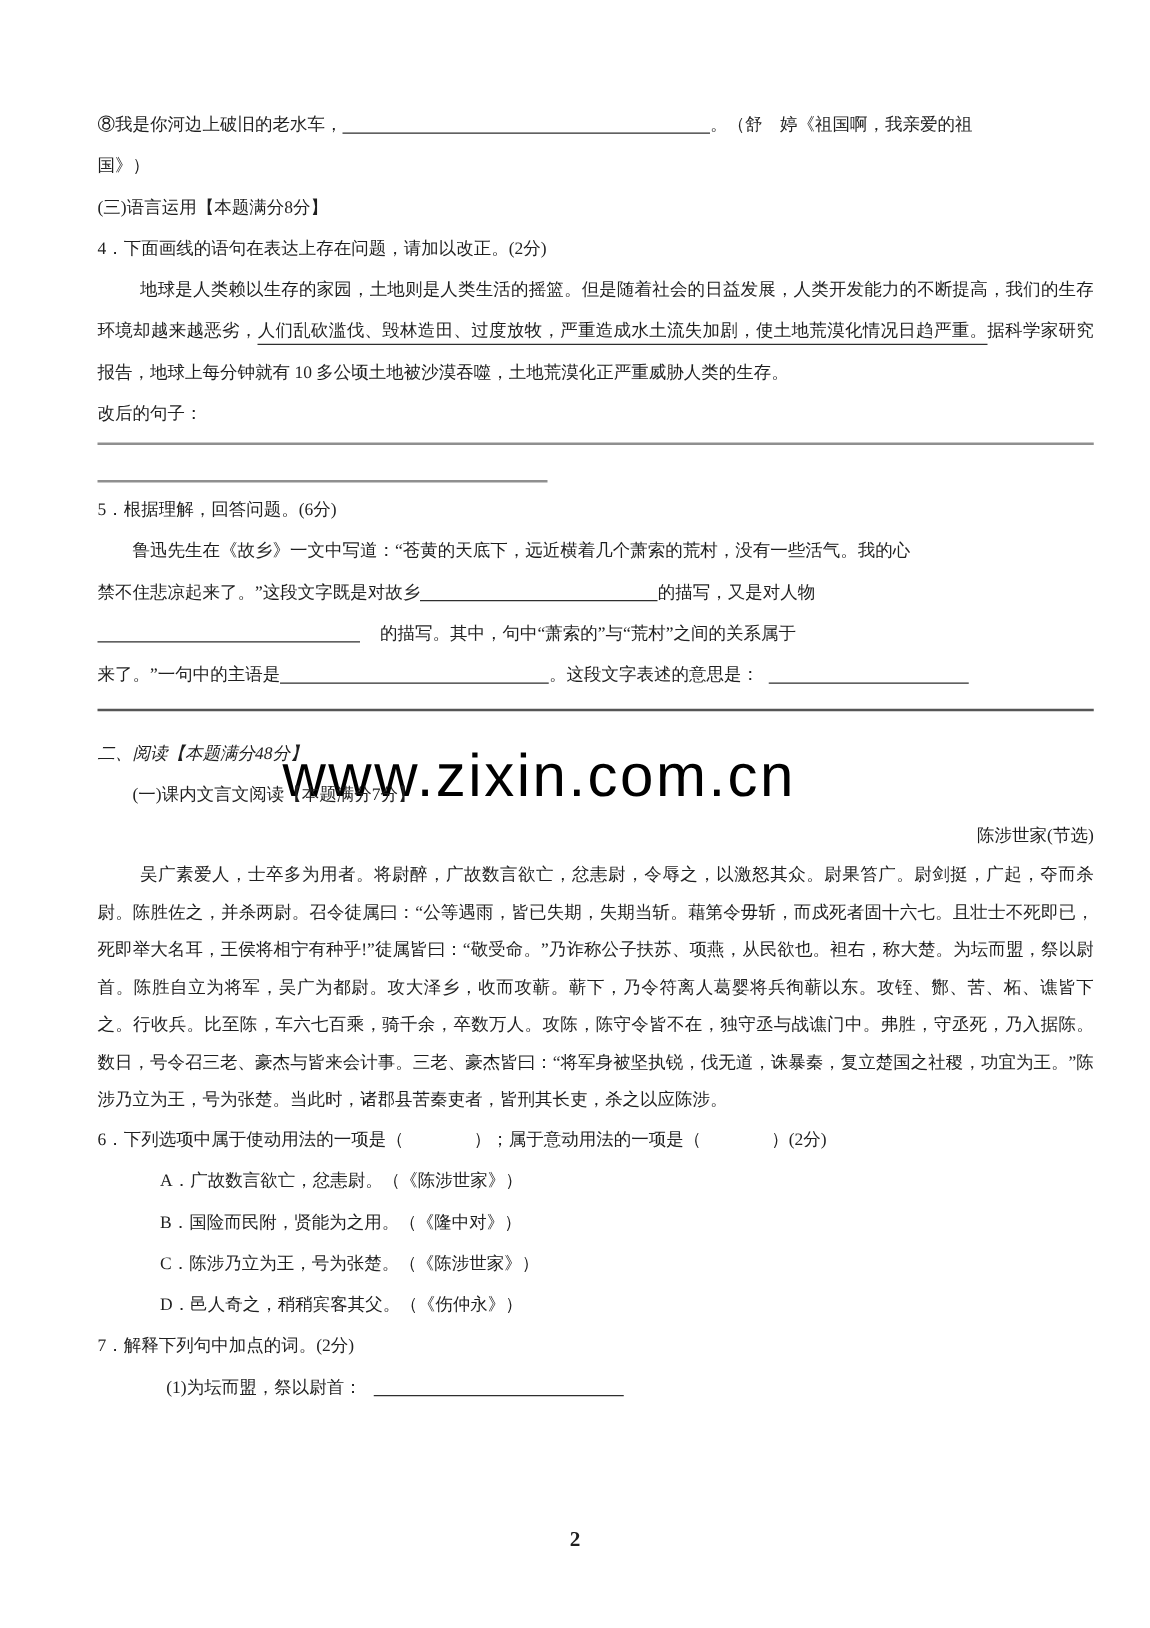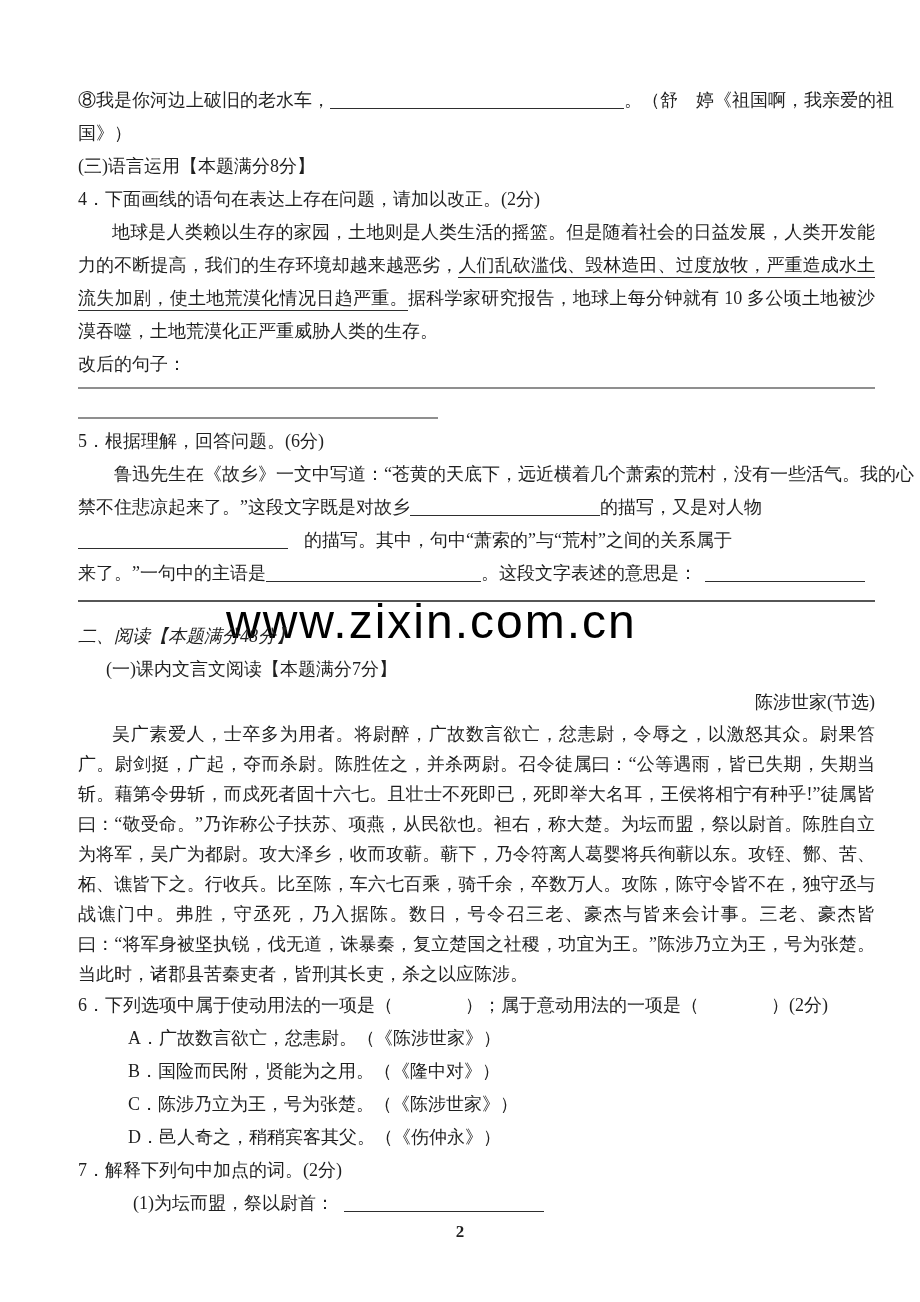--- a/index.html
+++ b/index.html
@@ -17,21 +17,21 @@
     font-family:"Liberation Sans","DejaVu Sans",sans-serif;
     font-size:48px;
     letter-spacing:2px;
     color:#000000;
     z-index:0;
     white-space:nowrap;
   }
   .page{
     position:relative;z-index:1;
     padding:84px 45px 0 78px;
-    font-size:18px;
+    font-size:14px;
     line-height:33px;
     text-align:left;
   }
   .rline{min-height:33px;white-space:nowrap;}
   .para{text-align:justify;text-indent:34px;}
   .passage{text-align:justify;text-indent:34px;line-height:30px;}
   .uline{border-bottom:1px solid #2e2e2e;padding-bottom:2px;}
   .blank{
     display:inline-block;
     border-bottom:1px solid #2e2e2e;

